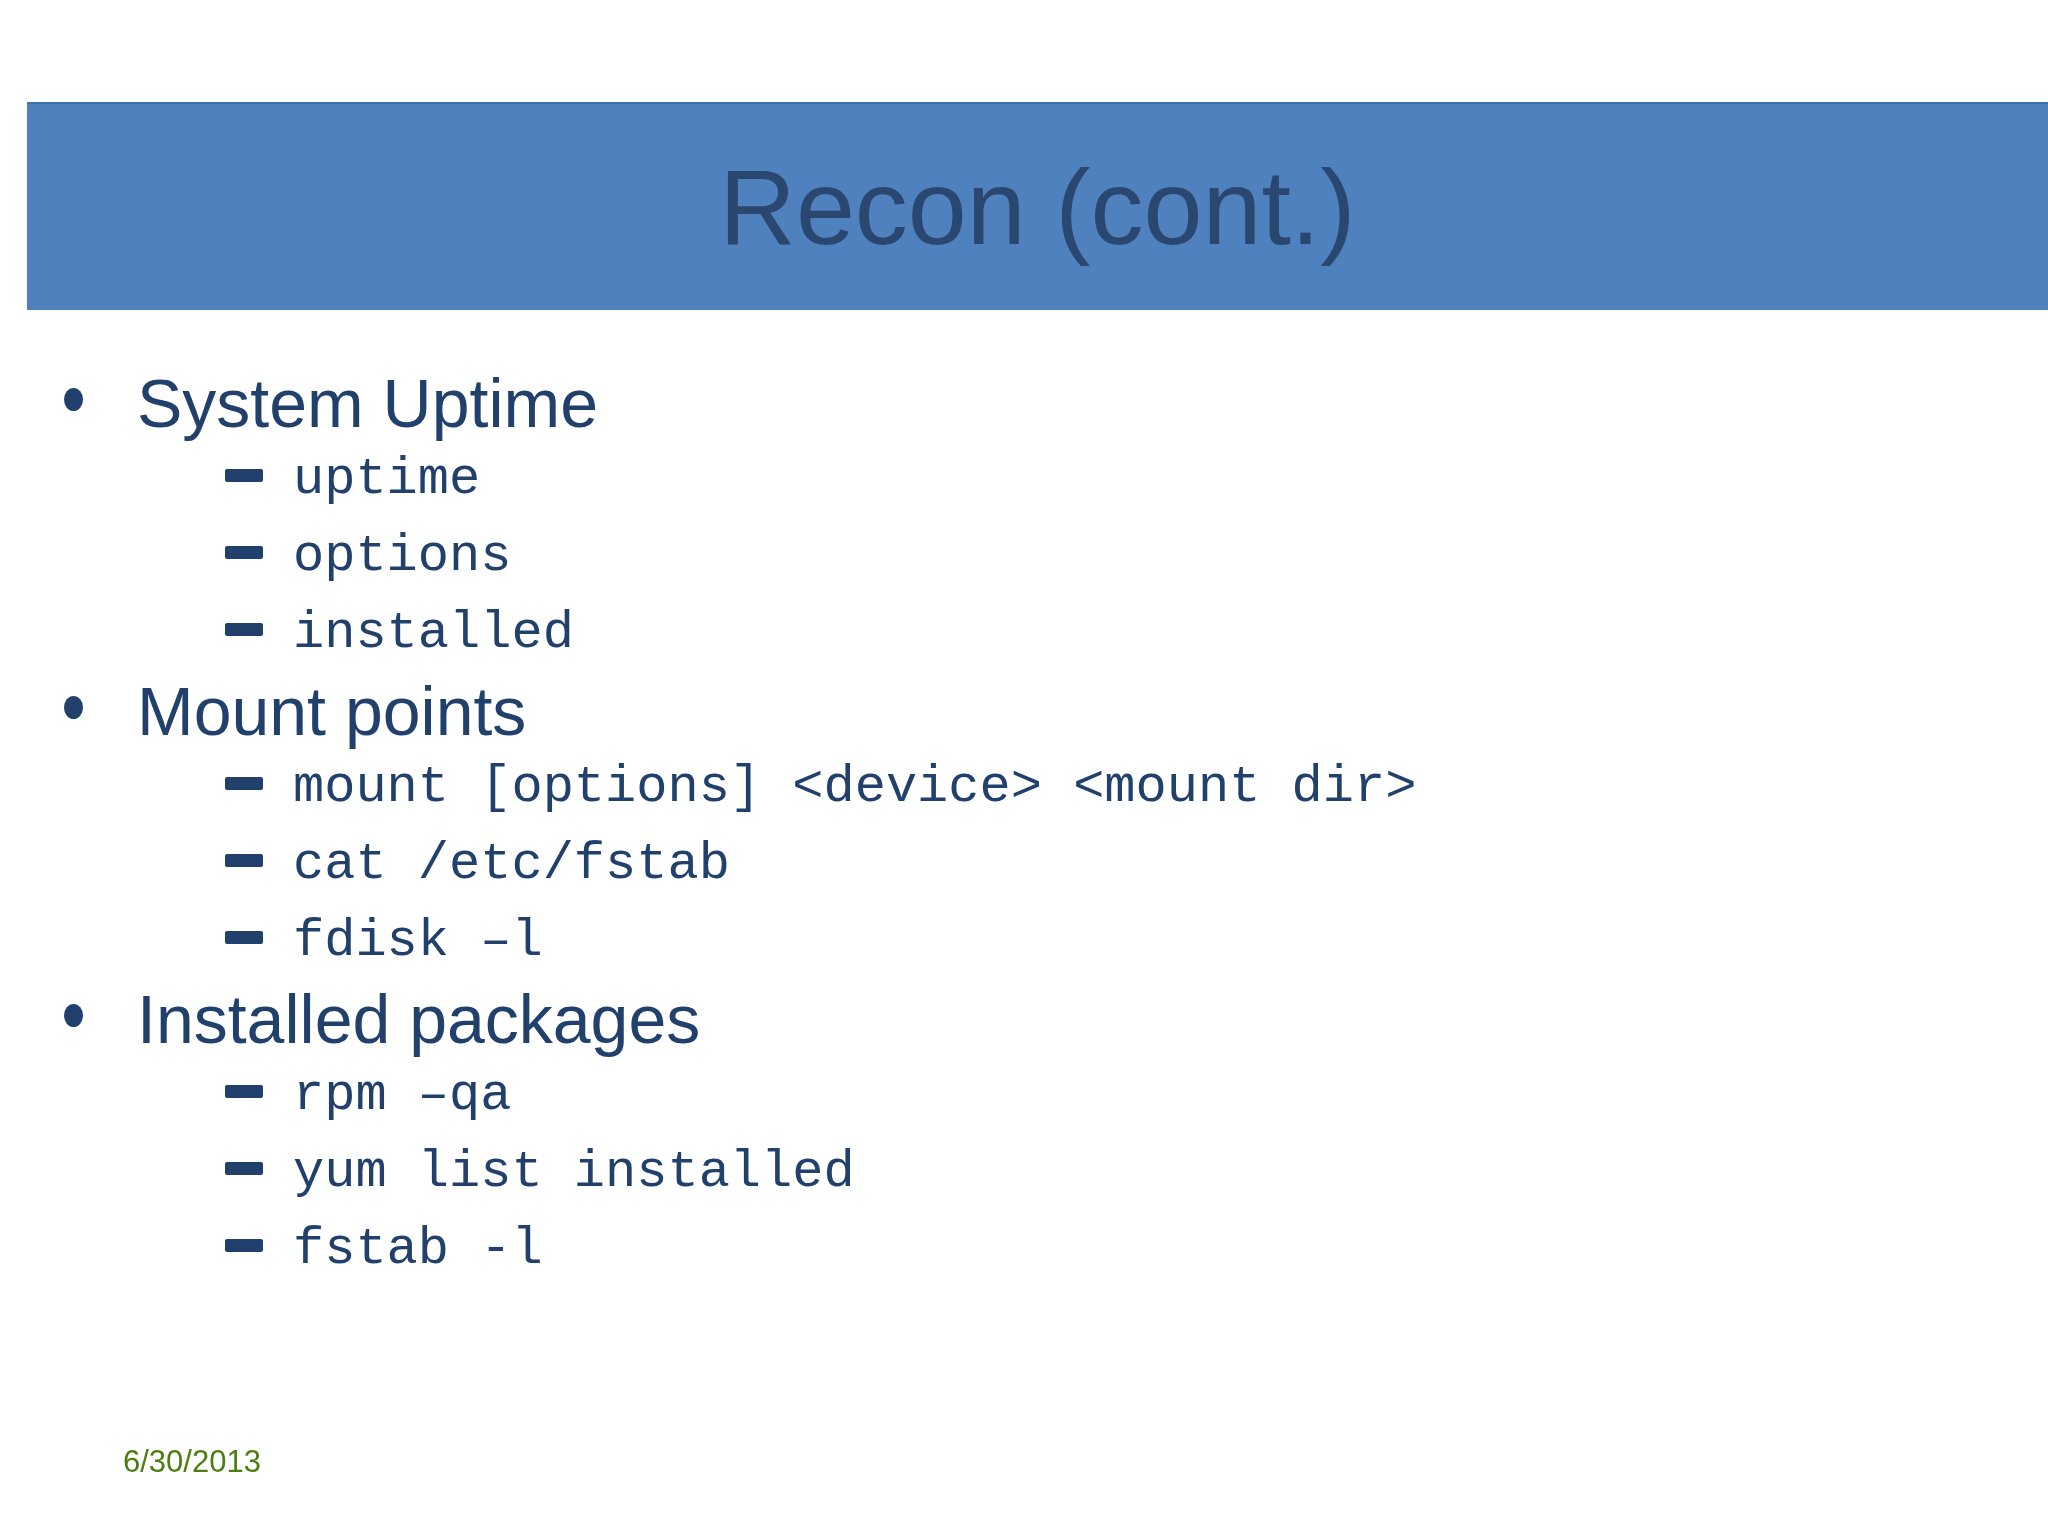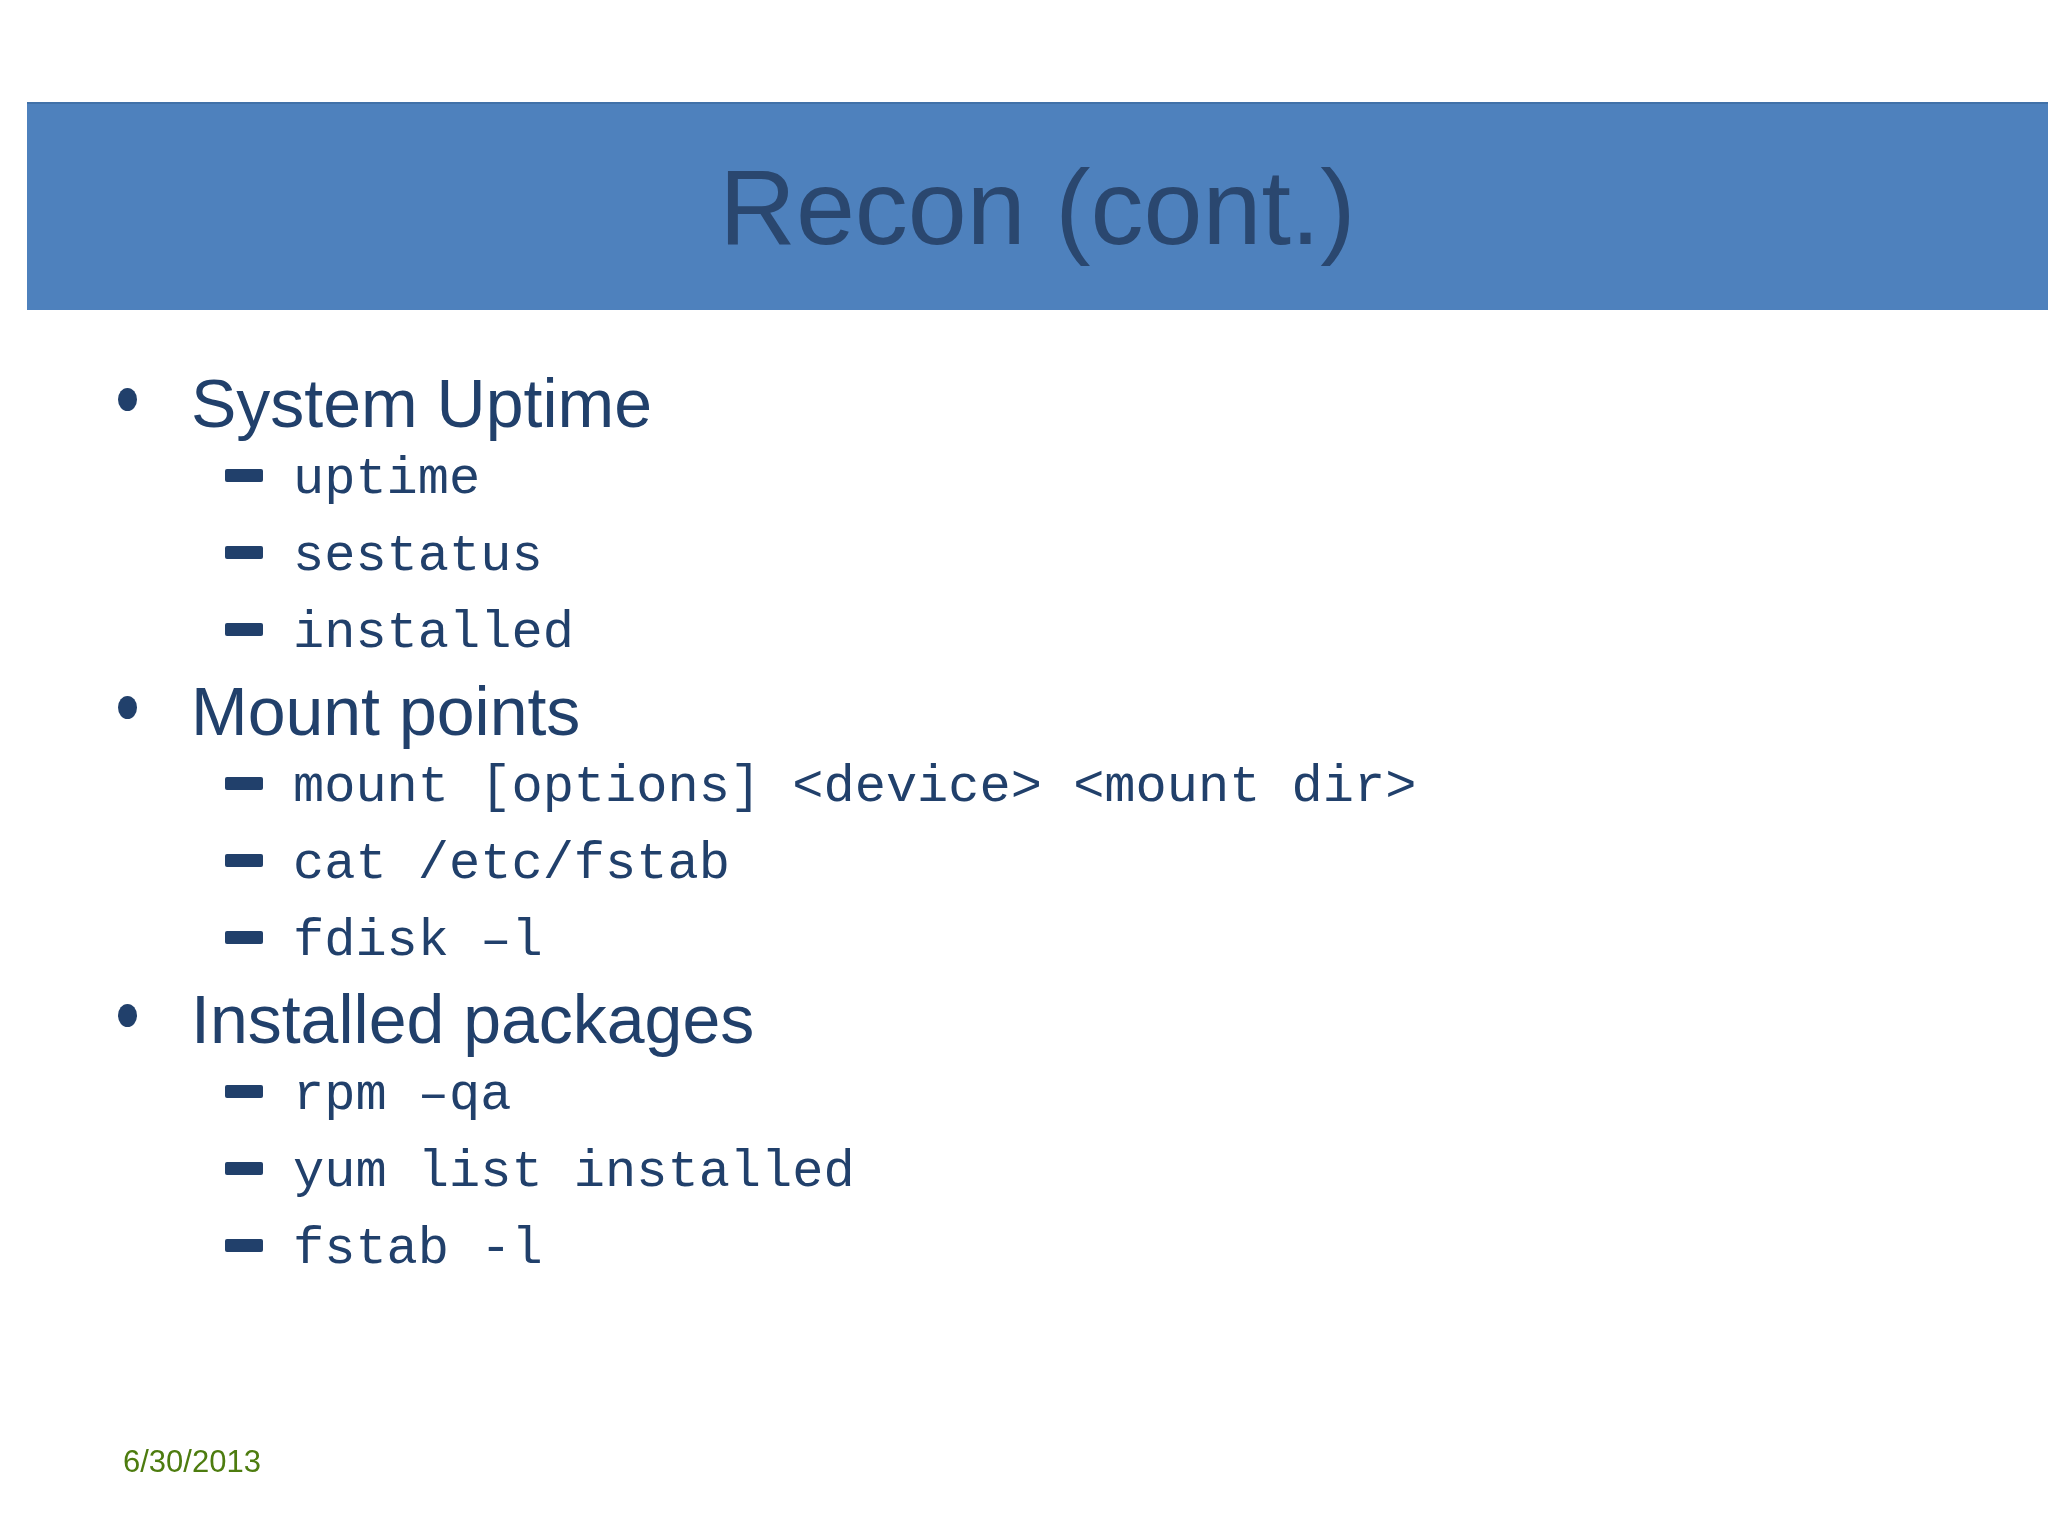--- a/index.html
+++ b/index.html
@@ -46,21 +46,21 @@
     top: 364px;
     width: 100%;
   }
   .row {
     display: flex;
     align-items: center;
     height: 77px;
     white-space: nowrap;
   }
   .row.l1 {
-    padding-left: 118px;
+    padding-left: 64px;
     font-size: 68px;
     color: #21406B;
   }
   .dot {
     flex: none;
     width: 19px;
     height: 23px;
     border-radius: 50%;
     background: #21406B;
     margin-right: 54px;
@@ -113,21 +113,21 @@
       <span class="dot"></span>
       <span class="l1-label">System Uptime</span>
     </div>
     <div class="row l2">
       <span class="dash"></span>
       <span class="cmd">uptime</span>
     </div>
 
     <div class="row l2">
       <span class="dash"></span>
-      <span class="cmd">sestatus</span>
+      <span class="cmd">options</span>
     </div>
     <div class="row l2">
       <span class="dash"></span>
       <span class="cmd">installed</span>
     </div>
 
     <div class="row l1">
       <span class="dot"></span>
       <span class="l1-label">Mount points</span>
     </div>

